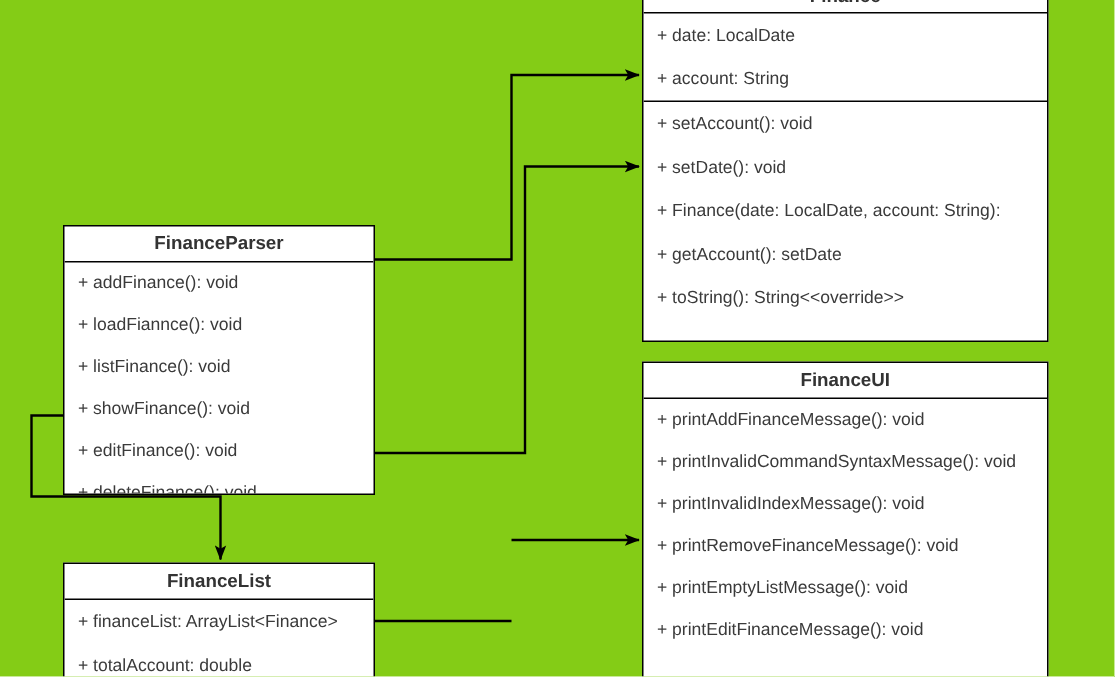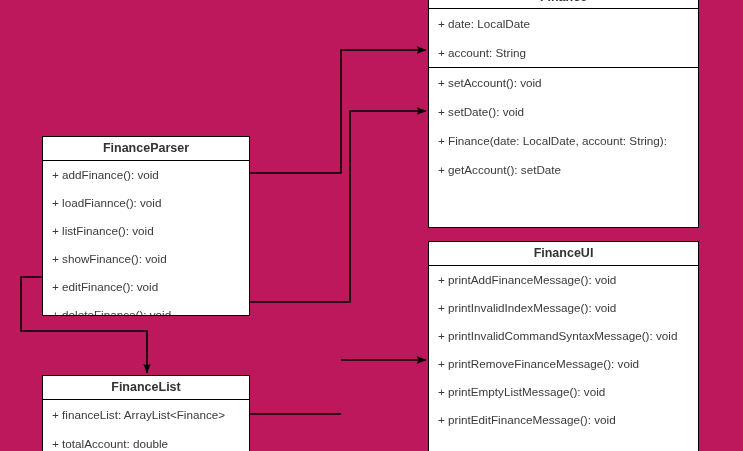--- a/index.html
+++ b/index.html
@@ -8,21 +8,21 @@
     background: #ffffff;
   }
   body {
     font-family: "Liberation Sans", sans-serif;
   }
   #canvas {
     position: relative;
     width: 743px;
     height: 451px;
     overflow: hidden;
-    background: #be185d;
+    background: #84cc16;
   }
   #edges {
     position: absolute;
     left: 0;
     top: 0;
     width: 743px;
     height: 451px;
     pointer-events: none;
   }
   .uml-class {
@@ -99,41 +99,42 @@
     <div class="uml-title clipped-top">Finance</div>
     <div class="uml-section">
       <div class="uml-row">+ date: LocalDate</div>
       <div class="uml-row">+ account: String</div>
     </div>
     <div class="uml-section">
       <div class="uml-row">+ setAccount(): void</div>
       <div class="uml-row">+ setDate(): void</div>
       <div class="uml-row">+ Finance(date: LocalDate, account: String):</div>
       <div class="uml-row">+ getAccount(): setDate</div>
+      <div class="uml-row">+ toString(): String&lt;&lt;override&gt;&gt;</div>
     </div>
   </div>
 
-  <div class="uml-class" style="left:42px; top:136px; width:208px; height:180px;">
+  <div class="uml-class" style="left:42px; top:150px; width:208px; height:180px;">
     <div class="uml-title">FinanceParser</div>
     <div class="uml-section">
       <div class="uml-row tight">+ addFinance(): void</div>
       <div class="uml-row tight">+ loadFiannce(): void</div>
       <div class="uml-row tight">+ listFinance(): void</div>
       <div class="uml-row tight">+ showFinance(): void</div>
       <div class="uml-row tight">+ editFinance(): void</div>
       <div class="uml-row tight">+ deleteFinance(): void</div>
     </div>
   </div>
 
   <div class="uml-class" style="left:428px; top:241px; width:271px; height:222px;">
     <div class="uml-title">FinanceUI</div>
     <div class="uml-section">
       <div class="uml-row tight">+ printAddFinanceMessage(): void</div>
+      <div class="uml-row tight">+ printInvalidCommandSyntaxMessage(): void</div>
       <div class="uml-row tight">+ printInvalidIndexMessage(): void</div>
-      <div class="uml-row tight">+ printInvalidCommandSyntaxMessage(): void</div>
       <div class="uml-row tight">+ printRemoveFinanceMessage(): void</div>
       <div class="uml-row tight">+ printEmptyListMessage(): void</div>
       <div class="uml-row tight">+ printEditFinanceMessage(): void</div>
     </div>
   </div>
 
   <div class="uml-class" style="left:42px; top:375px; width:208px; height:90px;">
     <div class="uml-title">FinanceList</div>
     <div class="uml-section">
       <div class="uml-row">+ financeList: ArrayList&lt;Finance&gt;</div>

